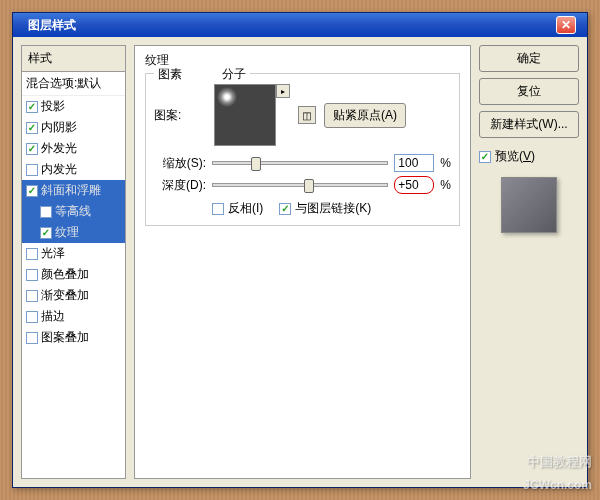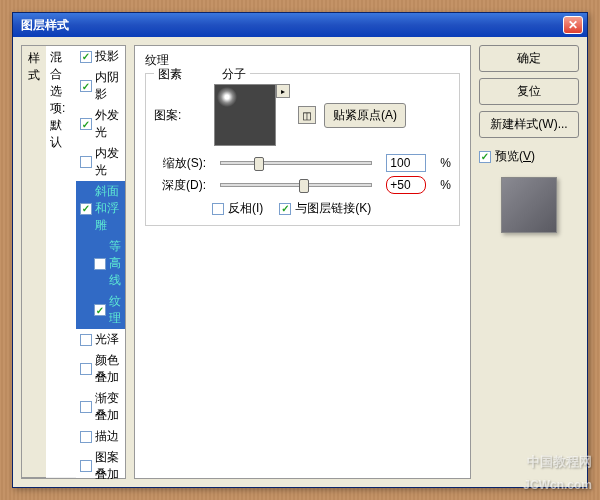--- a/index.html
+++ b/index.html
@@ -1,40 +1,40 @@
 <!DOCTYPE html>
 <html><head>
 <meta charset="utf-8">
 <style>
 * { box-sizing: border-box; margin: 0; padding: 0; font-family: "SimSun", "宋体", sans-serif; font-size: 12px; }
 body { background: linear-gradient(135deg, #c8976b 0%, #b8875b 50%, #c8976b 100%); width: 600px; height: 500px; position: relative; overflow: hidden; }
 .wood { position: absolute; inset: 0; background: repeating-linear-gradient(90deg, #c8976b 0px, #b8875b 2px, #c8976b 4px); }
 .dialog { position: absolute; left: 12px; top: 12px; width: 576px; height: 476px; background: #ece9d8; border: 1px solid #0a246a; box-shadow: 2px 2px 6px rgba(0,0,0,0.3); }
-.titlebar { height: 24px; background: linear-gradient(to bottom, #3b77dd 0%, #2050c0 50%, #0a3db8 100%); display: flex; align-items: center; padding: 0 4px; color: #fff; font-weight: bold; }
+.titlebar { height: 24px; background: linear-gradient(to bottom, #3b77dd 0%, #2050c0 50%, #0a3db8 100%); display: flex; align-items: center; padding: 0 11px; color: #fff; font-weight: bold; }
 .titlebar .title { flex: 1; padding-left: 4px; }
 .close-btn { width: 20px; height: 18px; background: linear-gradient(to bottom, #f5a090, #e04030); border: 1px solid #fff; border-radius: 3px; display: flex; align-items: center; justify-content: center; color: #fff; font-weight: bold; cursor: pointer; }
 .content { display: flex; height: calc(100% - 24px); padding: 8px; gap: 8px; }
-.left-panel { width: 105px; border: 1px solid #999; background: #fff; display: flex; flex-direction: row; }
+.left-panel { width: 105px; border: 1px solid #999; background: #fff; display: flex; flex-direction: column; }
 .left-header { background: #ece9d8; border-bottom: 1px solid #999; padding: 4px 6px; }
 .style-item { display: flex; align-items: center; padding: 2px 4px; gap: 3px; cursor: pointer; }
-.style-item.selected { background: #316ac5; color: #5eead4; }
+.style-item.selected { background: #316ac5; color: #e5e5e5; }
 .style-item.sub { padding-left: 18px; }
 .blend-opts { padding: 3px 4px; border-bottom: 1px solid #eee; }
 .chk { width: 12px; height: 12px; border: 1px solid #7a9fcd; background: #fff; display: inline-flex; align-items: center; justify-content: center; flex-shrink: 0; }
 .chk.checked::after { content: "✓"; color: #21a121; font-size: 10px; font-weight: bold; }
 .middle-panel { flex: 1; border: 1px solid #999; background: #fff; padding: 6px 10px; }
 .section-title { color: #000; margin-bottom: 4px; }
 .fieldset { border: 1px solid #ccc; padding: 10px 8px 8px; position: relative; }
 .fieldset-legend { position: absolute; top: -8px; left: 8px; background: #fff; padding: 0 4px; display: flex; gap: 40px; }
 .pattern-row { display: flex; align-items: center; gap: 8px; margin-bottom: 8px; }
 .pattern-swatch { width: 62px; height: 62px; border: 1px solid #888; background: radial-gradient(circle at 20% 20%, #fff 2px, #888 6px, #444 10px), radial-gradient(circle at 60% 40%, #fff 2px, #888 6px, #444 10px), radial-gradient(circle at 40% 70%, #fff 2px, #888 6px, #444 10px), radial-gradient(circle at 80% 80%, #fff 2px, #888 6px, #444 10px), #333; }
 .dropdown-arrow { width: 14px; height: 14px; border: 1px solid #888; display: flex; align-items: center; justify-content: center; font-size: 8px; background: #ece9d8; }
 .snap-btn { width: 18px; height: 18px; border: 1px solid #888; background: #ece9d8; display: flex; align-items: center; justify-content: center; font-size: 10px; }
 .btn { border: 1px solid #888; background: #ece9d8; padding: 3px 8px; border-radius: 3px; cursor: pointer; }
-.slider-row { display: flex; align-items: center; gap: 14px; margin: 4px 0; }
+.slider-row { display: flex; align-items: center; gap: 6px; margin: 4px 0; }
 .slider-label { width: 52px; text-align: right; }
 .slider-track { flex: 1; height: 4px; background: #ddd; border: 1px solid #999; position: relative; }
 .slider-thumb { position: absolute; top: -5px; width: 10px; height: 14px; background: #ece9d8; border: 1px solid #666; border-radius: 2px; }
 .num-input { width: 40px; border: 1px solid #7a9fcd; padding: 1px 3px; text-align: left; }
 .num-input.hl { border: 1px solid #d00; border-radius: 8px; }
 .check-row { display: flex; gap: 16px; margin-top: 6px; padding-left: 58px; }
 .check-item { display: flex; align-items: center; gap: 4px; }
 .right-panel { width: 100px; display: flex; flex-direction: column; gap: 6px; }
 .right-btn { border: 1px solid #888; background: #ece9d8; padding: 4px 2px; border-radius: 3px; cursor: pointer; text-align: center; }
 .preview-row { display: flex; align-items: center; gap: 4px; margin-top: 4px; }

